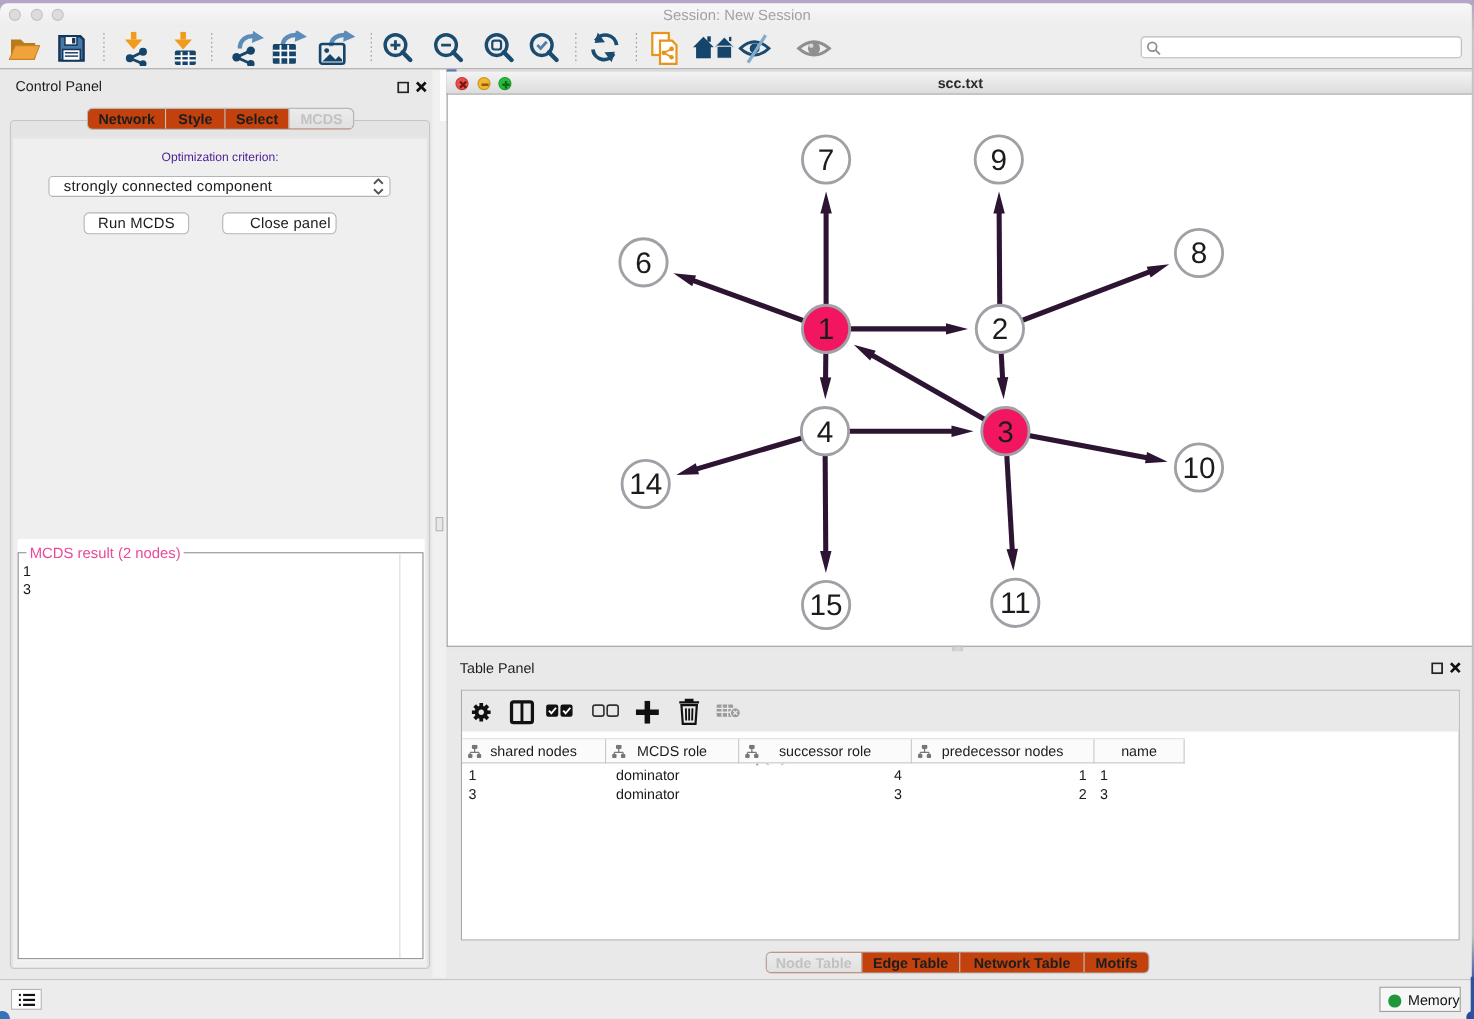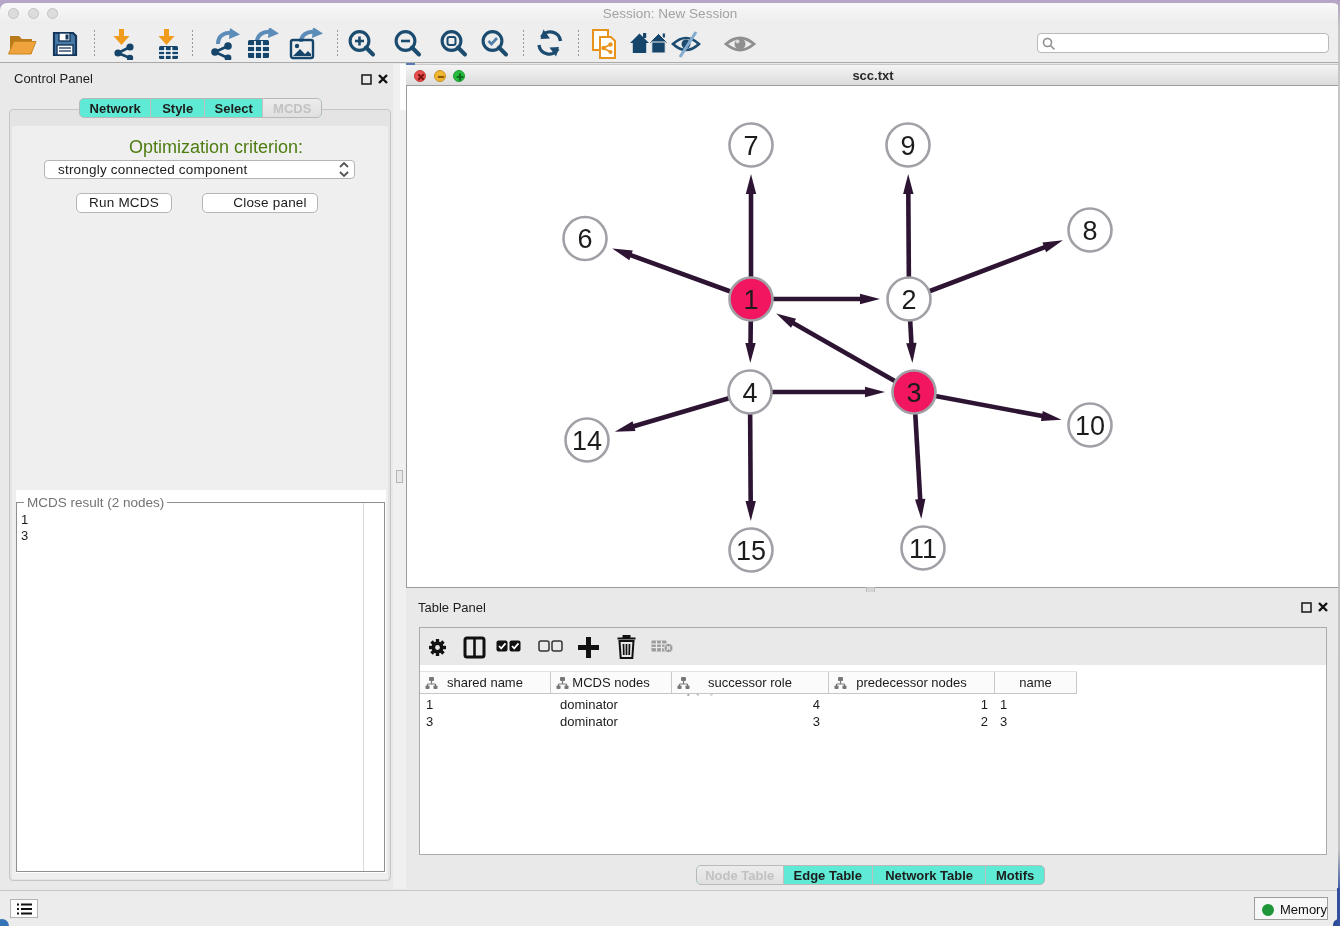--- a/index.html
+++ b/index.html
@@ -10,30 +10,30 @@
 #title{left:0;top:6px;width:1340px;text-align:center;font-size:13.5px;color:#a2a2a2;}
 .tl{top:8px;width:11px;height:11px;border-radius:50%;background:#dcdcdc;border:1px solid #c3c3c3;}
 #toolbar{left:0;top:24px;width:1340px;height:39px;background:#eeeeee;border-bottom:1px solid #a9a9a9;}
 .sep{top:30px;width:1px;height:28px;background-image:linear-gradient(#9a9a9a 50%,rgba(0,0,0,0) 50%);background-size:1px 4px;}
 #search{left:1037px;top:33px;width:292px;height:20px;border:1px solid #b9b9b9;border-radius:4px;background:#fff;}
 
 #cpanel{left:0;top:64px;width:393px;height:825px;background:#e9e9e9;}
 #cp-title{left:14px;top:71px;font-size:13px;color:#1d1d1d;}
 #cp-tabbox{left:9px;top:109px;width:382px;height:772px;border:1px solid #c6c6c6;border-radius:4px;background:#e4e4e4;}
 #cp-inner{left:12px;top:126px;width:376px;height:753px;background:#efefef;}
-.tabgrp{display:flex;border:1px solid #b9b9b9;border-radius:5px;overflow:hidden;background:#5eead4;height:20px;}
+.tabgrp{display:flex;border:1px solid #b9b9b9;border-radius:5px;overflow:hidden;background:#c2410c;height:20px;}
 .tabgrp .tab{font-size:13px;font-weight:bold;color:#1d1d1d;text-align:center;line-height:19px;border-right:1px solid #c0c0c0;}
 .tabgrp .tab:last-child{border-right:none;}
 .tab.dis{background:linear-gradient(#ececec,#e0e0e0);color:#c2c2c2;}
-#opt-label{left:16px;top:137px;width:400px;text-align:center;font-size:18px;color:#4d7c0f;}
+#opt-label{left:0px;top:137px;width:400px;text-align:center;font-size:11px;color:#4c1d95;}
 #combo{left:44px;top:160px;width:311px;height:19px;background:#fff;border:1px solid #b5b5b5;border-radius:4px;font-size:13.5px;color:#1b1b1b;line-height:17px;padding-left:13px;letter-spacing:.2px;}
 .pushbtn{height:20px;background:#fff;border:1px solid #b5b5b5;border-radius:5px;font-size:13.5px;color:#1b1b1b;text-align:center;line-height:18px;letter-spacing:.2px;}
 #mcdsbox{left:16px;top:490px;width:370px;height:383px;background:#fff;}
 #mcdsborder{left:16px;top:502px;width:369px;height:370px;border:1px solid #8f8f8f;}
-#mcdstitle{left:24px;top:495px;font-size:13.5px;color:#737373;background:#fff;padding:0 3px;}
+#mcdstitle{left:24px;top:495px;font-size:13.5px;color:#ec4899;background:#fff;padding:0 3px;}
 #mcds-sb{left:363px;top:503px;width:1px;height:368px;background:#dadada;}
 
 #vsplit{left:393px;top:64px;width:13px;height:825px;background:#f0f0f0;}
 #vgrip{left:396px;top:470px;width:7px;height:13px;background:#e8e8e8;border:1px solid #b5b5b5;}
 
 #net{left:406px;top:64px;width:934px;height:524px;background:#fff;border:1px solid #9b9b9b;border-top:none;}
 #nettitle{left:406px;top:64px;width:934px;height:22px;background:linear-gradient(#f4f4f4,#dcdcdc);border-top:1px solid #c9c9c9;border-bottom:1px solid #9e9e9e;}
 #netname{left:406px;top:68px;width:934px;text-align:center;font-size:13px;font-weight:bold;color:#2a2a2a;}
 .mac{top:70px;width:12px;height:12px;border-radius:50%;}
 #hgrip{left:866px;top:587px;width:9px;height:6px;background:#d6d6d6;border:1px solid #bdbdbd;}
@@ -217,21 +217,21 @@
  <div class="tab" style="width:59px;">Select</div>
  <div class="tab dis" style="width:58px;text-align:center;">MCDS</div>
 </div>
 <div class="abs" id="opt-label">Optimization criterion:</div>
 <div class="abs" id="combo">strongly connected component</div>
 <svg class="abs" style="left:338px;top:162px" width="12" height="15" viewBox="0 0 12 15">
  <path d="M2 5 L6 1 L10 5" fill="none" stroke="#555" stroke-width="1.8"></path>
  <path d="M2 10 L6 14 L10 10" fill="none" stroke="#555" stroke-width="1.8"></path>
 </svg>
 <div class="abs pushbtn" style="left:76px;top:193px;width:96px;">Run MCDS</div>
-<div class="abs pushbtn" style="left:202px;top:193px;width:116px;padding-left:20px;">Close panel</div>
+<div class="abs pushbtn" style="left:202px;top:193px;width:104px;padding-left:20px;">Close panel</div>
 <div class="abs" id="mcdsbox"></div>
 <div class="abs" id="mcdsborder"></div>
 <div class="abs" id="mcdstitle">MCDS result (2 nodes)</div>
 <div class="abs" id="mcds-sb"></div>
 <div class="abs cell" style="left:21px;top:512px;">1</div>
 <div class="abs cell" style="left:21px;top:528px;">3</div>
 
 <div class="abs" id="vsplit"></div>
 <div class="abs" id="vgrip"></div>
 <div class="abs" style="left:400px;top:64px;width:6px;height:46px;background:#fdfdfd;"></div>
@@ -384,22 +384,22 @@
  <path d="M6.5 4 v3 M2.5 7 h8 M2.5 7 v2 M10.5 7 v2" stroke="#777" stroke-width="1.2" fill="none"></path>
  <rect x="0.5" y="8.5" width="4" height="3.5" rx="0.8" fill="#777"></rect>
  <rect x="8.5" y="8.5" width="4" height="3.5" rx="0.8" fill="#777"></rect>
 </svg>
 <svg class="abs" style="left:834px;top:677px" width="13" height="12" viewBox="0 0 13 12">
  <rect x="4" y="0" width="5" height="4" rx="1" fill="#777"></rect>
  <path d="M6.5 4 v3 M2.5 7 h8 M2.5 7 v2 M10.5 7 v2" stroke="#777" stroke-width="1.2" fill="none"></path>
  <rect x="0.5" y="8.5" width="4" height="3.5" rx="0.8" fill="#777"></rect>
  <rect x="8.5" y="8.5" width="4" height="3.5" rx="0.8" fill="#777"></rect>
 </svg>
-<div class="abs hcell" style="left:420px;width:131px;">shared name</div>
-<div class="abs hcell" style="left:551px;width:121px;">MCDS nodes</div>
+<div class="abs hcell" style="left:420px;width:131px;">shared nodes</div>
+<div class="abs hcell" style="left:551px;width:121px;">MCDS role</div>
 <div class="abs hcell" style="left:672px;width:157px;">successor role</div>
 <div class="abs hcell" style="left:829px;width:166px;">predecessor nodes</div>
 <div class="abs hcell" style="left:995px;width:82px;">name</div>
 <div class="abs cell" style="left:426px;top:697px;">1</div>
 <div class="abs cell" style="left:560px;top:697px;">dominator</div>
 <div class="abs cell" style="left:672px;top:697px;width:148px;text-align:right;">4</div>
 <div class="abs cell" style="left:829px;top:697px;width:159px;text-align:right;">1</div>
 <div class="abs cell" style="left:1000px;top:697px;">1</div>
 <div class="abs cell" style="left:426px;top:714px;">3</div>
 <div class="abs cell" style="left:560px;top:714px;">dominator</div>

